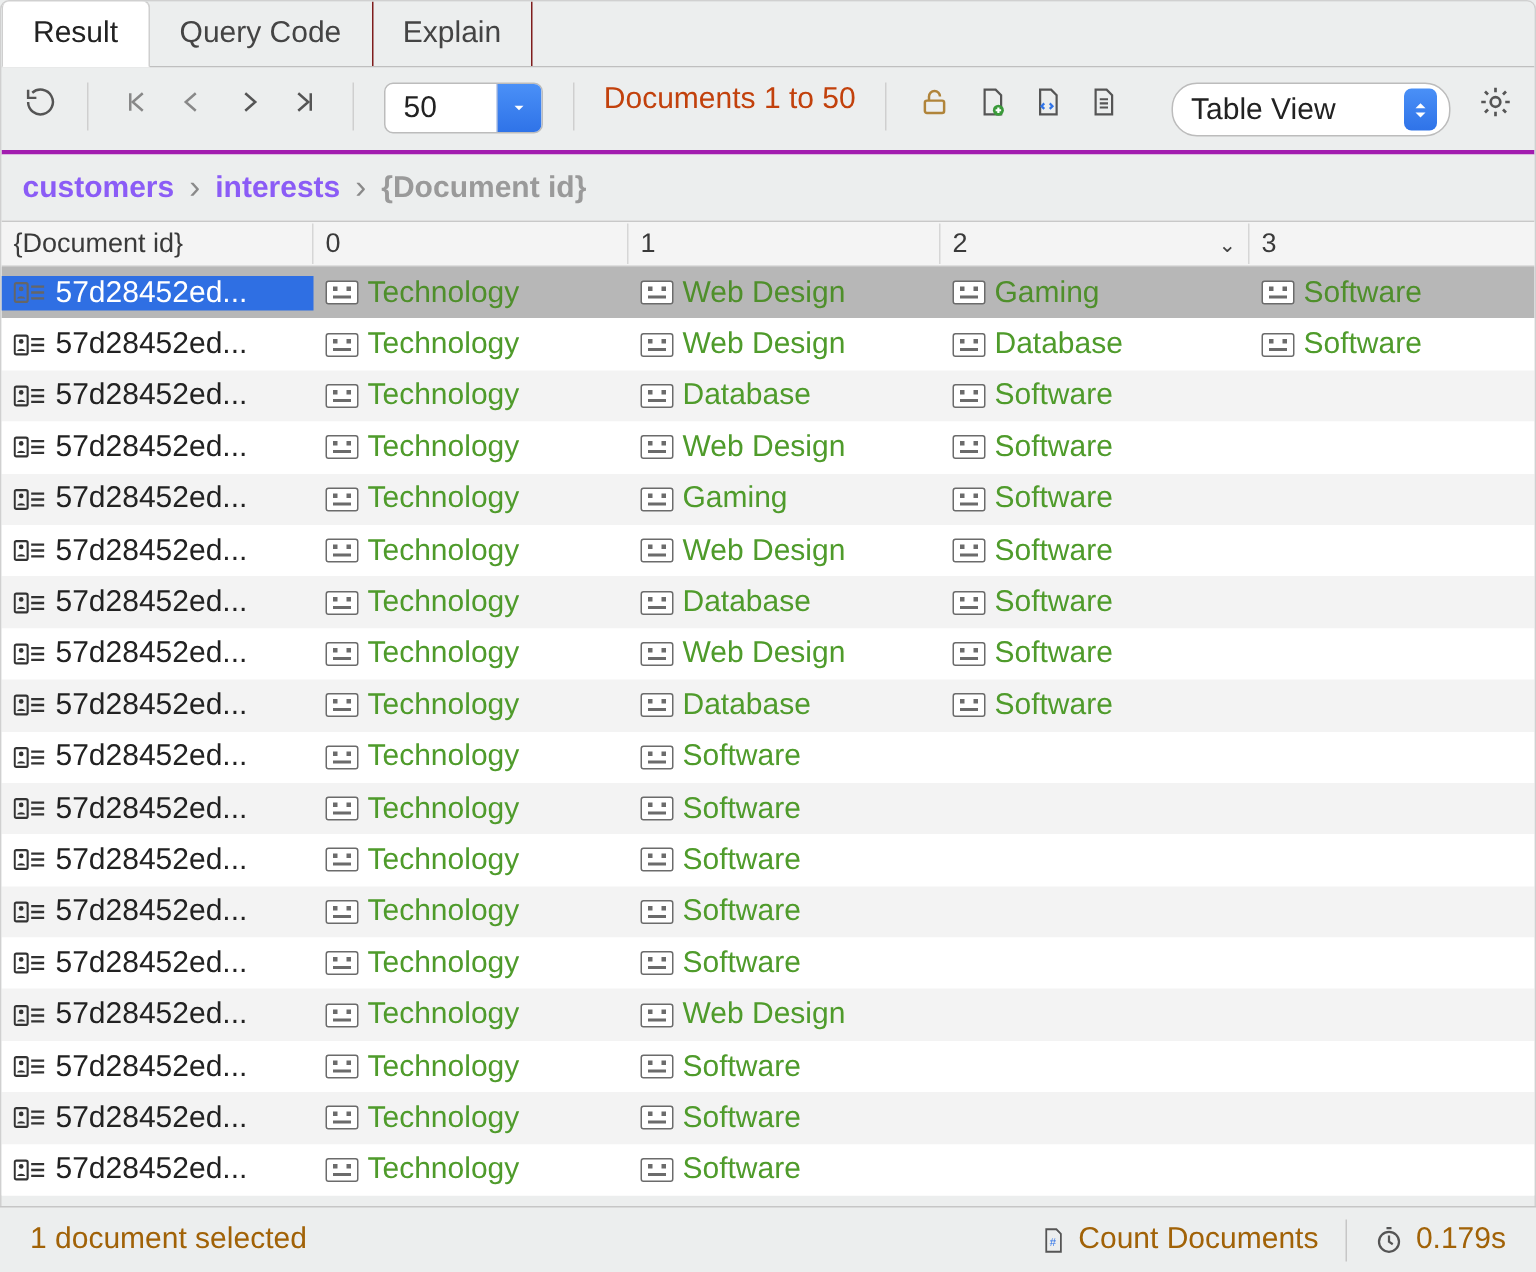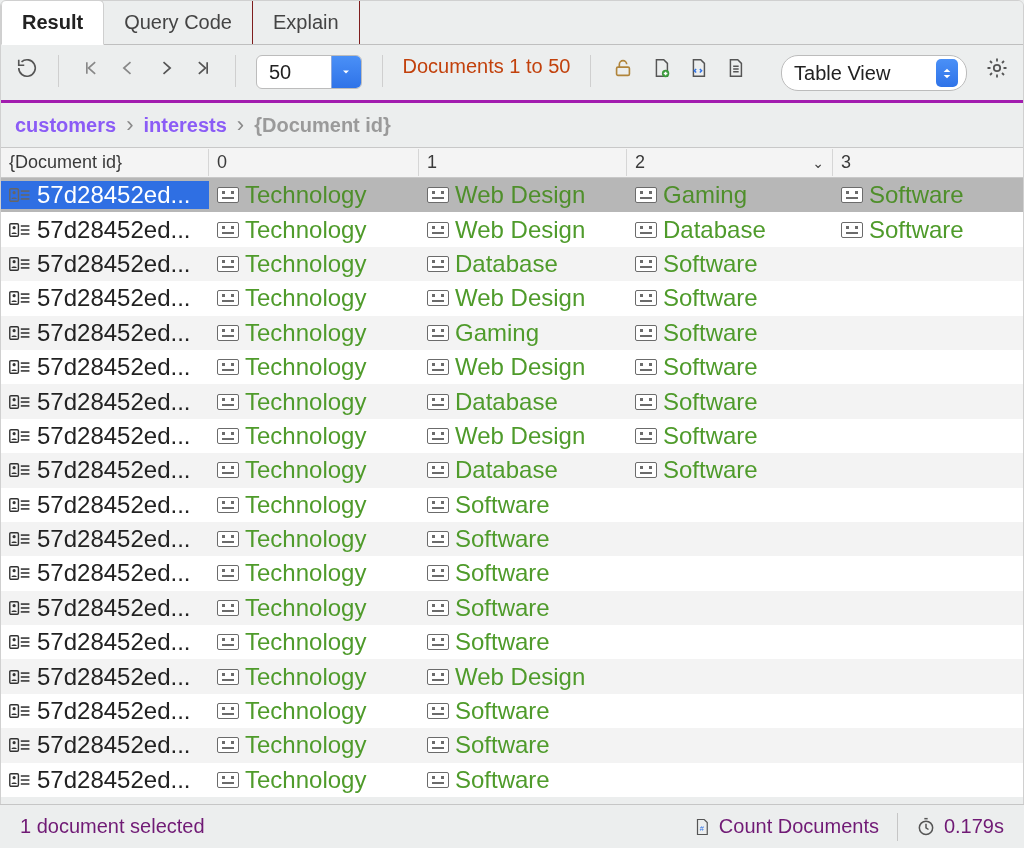--- a/index.html
+++ b/index.html
@@ -29,21 +29,21 @@
     padding: 10px 20px 10px 20px;
     font-size: 20px;
     color: #444;
     border-right: 1px solid #7f1d1d;
     cursor: default;
     position: relative;
   }
   .tab.active {
     background: #ffffff;
     color: #222;
-    font-weight: 700;
+    font-weight: 400;
     border-top: 1px solid #cfcfcf;
     border-left: 1px solid #cfcfcf;
     border-right: 1px solid #cfcfcf;
     border-bottom: 1px solid #fff;
     margin-bottom: -1px;
     border-radius: 5px 5px 0 0;
   }
 
   
   .toolbar {
@@ -158,21 +158,21 @@
   .col-0    { width: 210px; flex: 0 0 210px; }
   .col-1    { width: 208px; flex: 0 0 208px; }
   .col-2    { width: 206px; flex: 0 0 206px; }
   .col-3    { flex: 1 1 auto; border-right: none; }
 
   .rows { }
   .row {
     display:flex;
     height: 34.4px;
     align-items:center;
-    font-size: 24px;
+    font-size: 20px;
     background: #fff;
   }
   .row.alt { background: #f3f3f3; }
   .row.selected { background: #b7b7b7; }
   .row.selected .cell.idcell { background:#2f6fe3; color:#fff; }
   .row.selected .cell.idcell .docicon { filter: brightness(2); }
 
   .cell {
     display:flex; align-items:center;
     gap: 6px;
@@ -221,21 +221,21 @@
   .status {
     position: absolute;
     bottom: 0; left: 0; right: 0;
     height: 44px;
     border-top: 1px solid #c6c6c6;
     background: #eceeee;
     display:flex; align-items:center;
     justify-content: space-between;
     padding: 0 20px;
     font-size: 20px;
-    color: #701a75;
+    color: #a16207;
   }
   .status .right {
     display:flex; align-items:center; gap: 18px;
   }
   .status .vsep {
     width:1px; height:28px; background:#c6c6c6;
   }
   .status .count {
     display:flex; align-items:center; gap:8px;
   }

